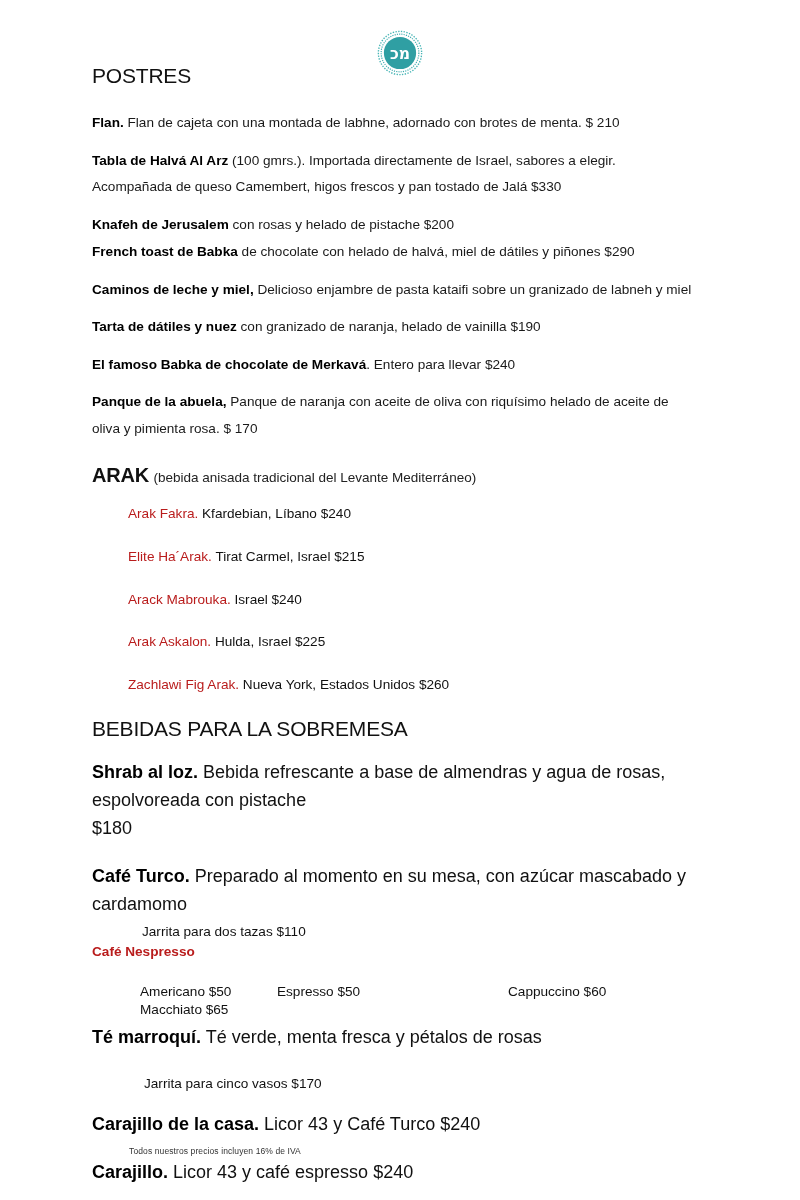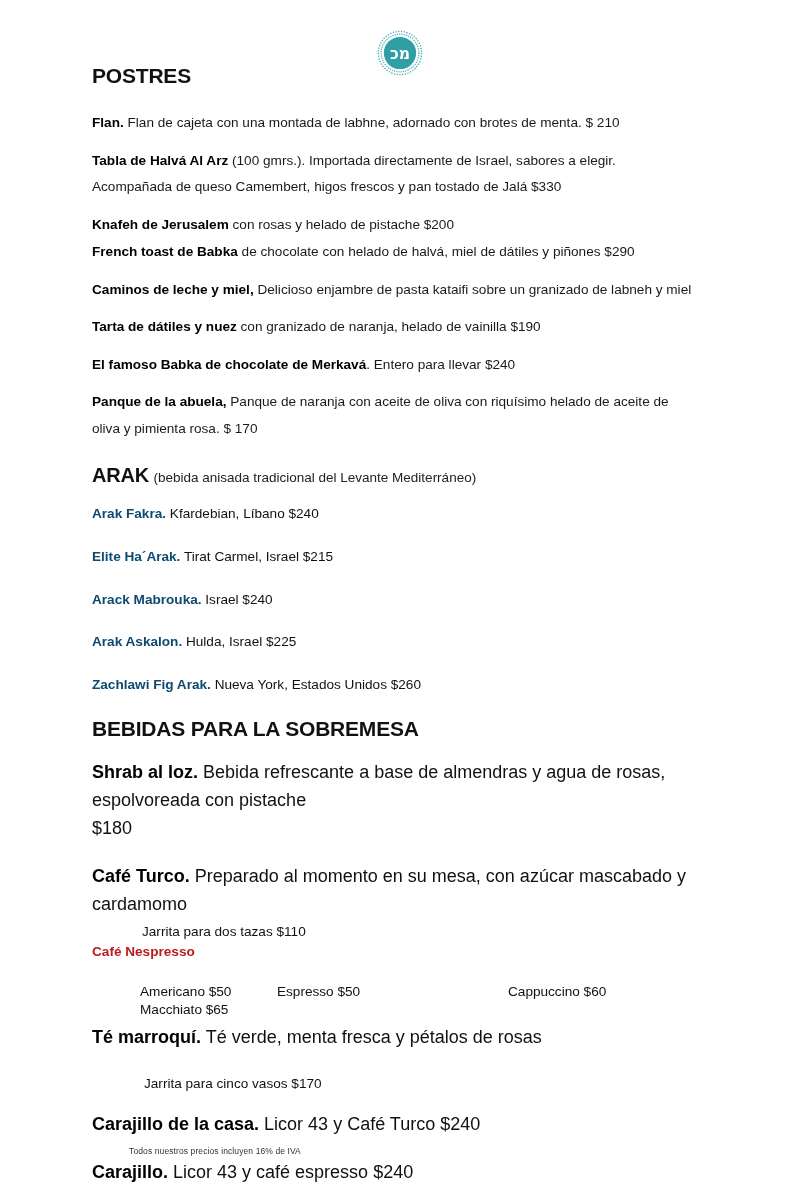--- a/index.html
+++ b/index.html
@@ -43,21 +43,21 @@
   .content {
     position: absolute;
     top: 64px;
     left: 92px;
     width: 630px;
   }
 
   
   h1.section-title {
     font-size: 21px;
-    font-weight: bold;
+    font-weight: normal;
     letter-spacing: -0.2px;
     margin: 0 0 22px 0;
     line-height: 1.15;
     color: #111;
   }
   h1.section-title.mid {
     margin-top: 20px;
     margin-bottom: 18px;
   }
   .arak-head {
@@ -84,21 +84,21 @@
   }
   .item.tight { margin-bottom: 1px; }
   .item .nm { font-weight: bold; color: #000; }
   .item .ds { font-weight: normal; }
 
   .arak-item {
     font-size: 13.6px;
     line-height: 1.6;
     margin: 0 0 21px 0;
   }
-  .arak-item .nm { font-weight: bold; color: #0c4a6e; }
+  .arak-item .nm { font-weight: normal; color: #b91c1c; margin-left: 36px; }
 
   .sob-item {
     font-size: 18px;
     line-height: 1.55;
     margin: 0 0 20px 0;
   }
   .sob-item .nm { font-weight: bold; color: #000; }
   .sob-item.nogap { margin-bottom: 4px; }
 
   

